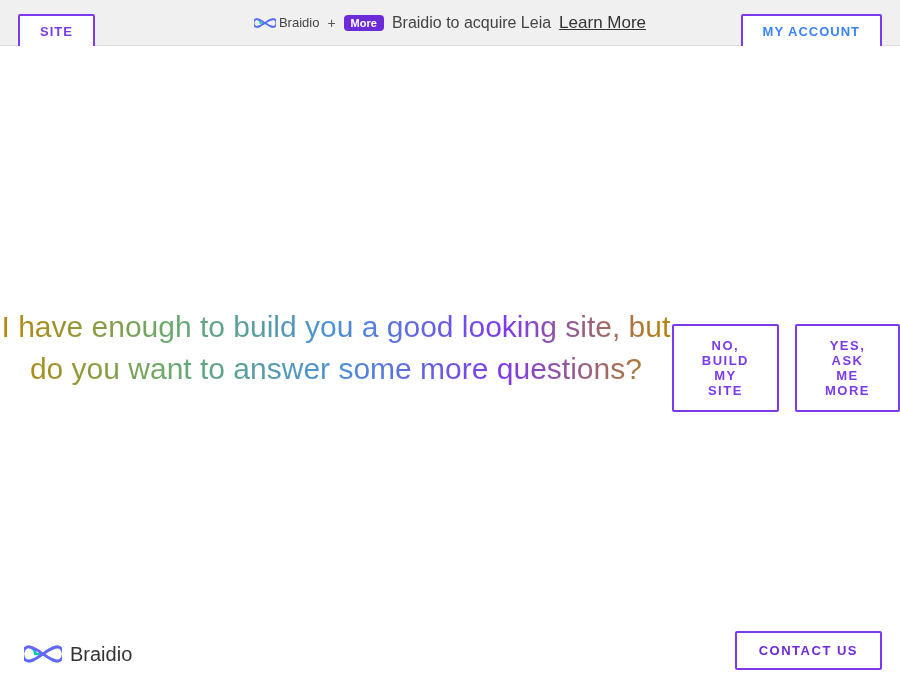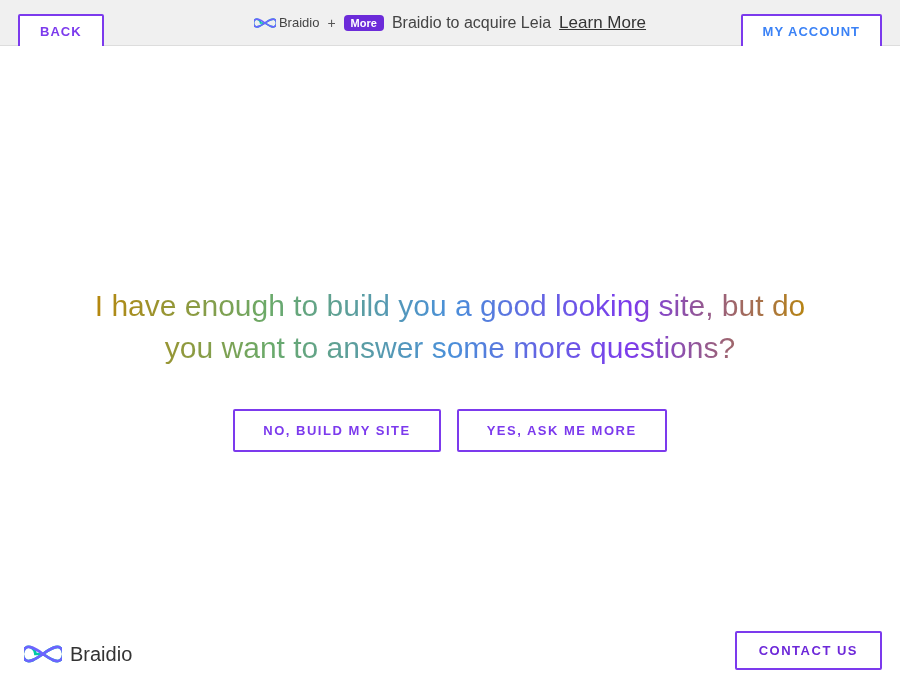--- a/index.html
+++ b/index.html
@@ -95,21 +95,20 @@
       cursor: pointer;
       border-radius: 2px;
     }
 
     
     .main-content {
       width: 100%;
       height: calc(690px - 46px);
       background: white;
       display: flex;
-      flex-direction: column;
       align-items: center;
       justify-content: center;
       position: relative;
     }
 
     .question-text {
       text-align: center;
       font-size: 30px;
       font-weight: 400;
       line-height: 1.4;
@@ -189,21 +188,21 @@
         <path d="M20 12 C28 17, 34 21, 38 18 C42 15, 42 9, 38 6 C34 3, 28 7, 20 12 C12 17, 6 21, 2 18 C-2 15, -2 9, 2 6 C6 3, 12 7, 20 12" fill="none" stroke="#6c63ff" stroke-width="3" stroke-linecap="round"></path>
       </svg>
       <span style="font-size:13px;color:#444;">Braidio</span>
     </div>
     <span class="plus-sign">+</span>
     <span class="leia-badge">More</span>
     <span style="font-size:16px;color:#444;">Braidio to acquire Leia</span>
     <a class="learn-more-link">Learn More</a>
   </div>
 
-  <button class="back-button">BACK</button>
+  <button class="back-button">SITE</button>
 
   <button class="my-account-button">MY ACCOUNT</button>
 </div>
 
 <div class="main-content">
   <p class="question-text">I have enough to build you a good looking site, but do you want to answer some more questions?</p>
 
   <div class="buttons-row">
     <button class="action-button">NO, BUILD MY SITE</button>
     <button class="action-button">YES, ASK ME MORE</button>

